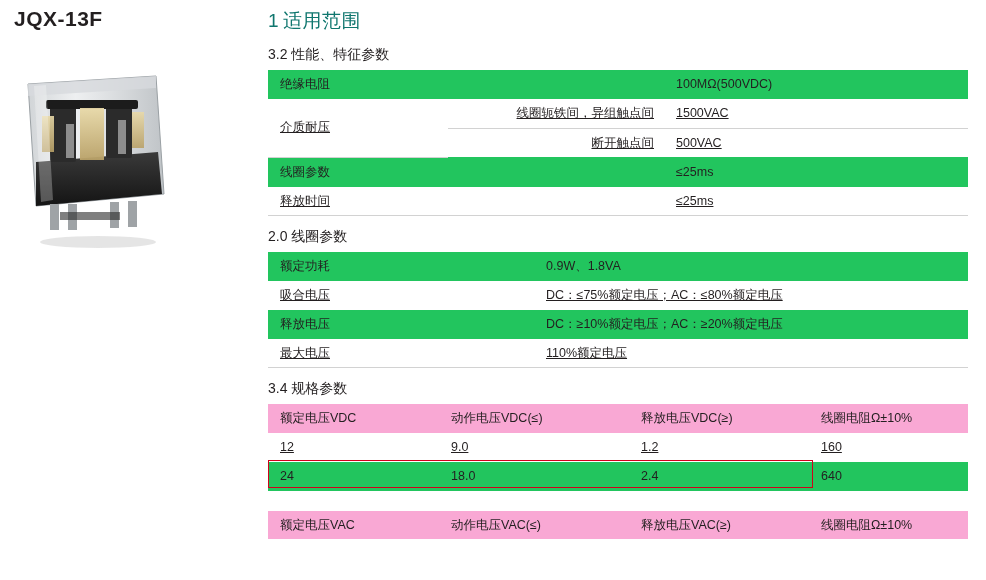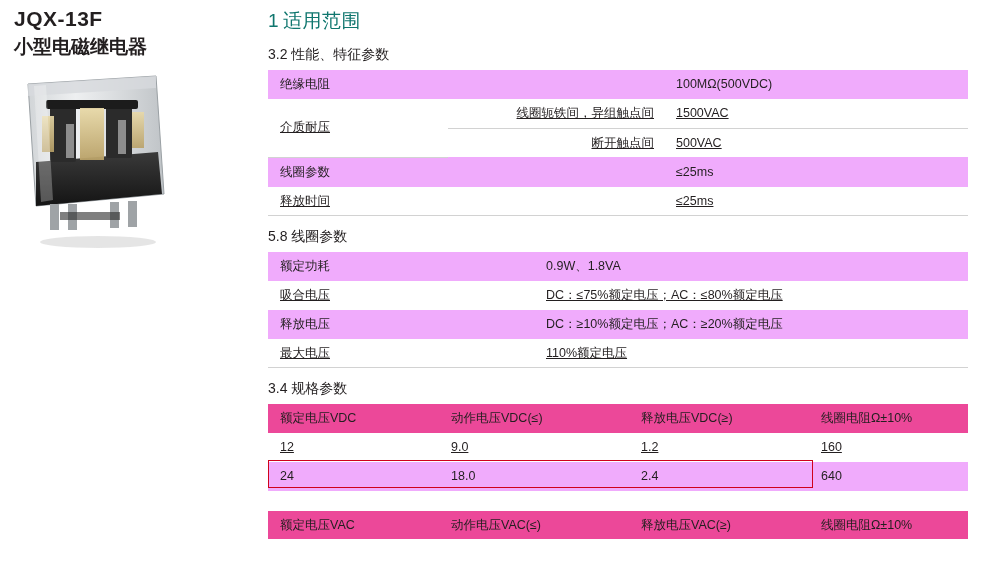--- a/index.html
+++ b/index.html
@@ -87,24 +87,24 @@
     font-size: 12.5px;
     table-layout: fixed;
   }
   table td {
     padding: 5px 8px;
     vertical-align: middle;
     color: #231f20;
     line-height: 1.5;
     border: none;
   }
-  .row-green td { background: #f0abfc; }
+  .row-green td { background: #22c55e; }
   .row-white td { background: #ffffff; text-decoration: underline; }
   .row-line td { border-bottom: 1px solid #d2d2d2; }
-  .hdr td { background: #ec4899; font-weight: normal; }
+  .hdr td { background: #f9a8d4; font-weight: normal; }
 
   
   #tbl-perf { margin-bottom: 4px; }
   #tbl-perf .c1 { width: 180px; }
   #tbl-perf .c2 { width: 220px; }
   #tbl-perf .c3 { width: 300px; }
   .label-cell { padding-left: 12px; }
   .mid-cell { text-align: right; padding-right: 14px; }
 
   
@@ -130,21 +130,20 @@
 
   .tbl-gap { height: 18px; }
 </style>
 </head>
 <body>
 
 <div class="page">
 
   <div class="left-col">
     <div class="product-code">JQX-13F</div>
-    <div class="product-name">小型电磁继电器</div>
   </div>
 
   <div class="relay-img">
     <svg width="180" height="185" viewBox="0 0 180 185" xmlns="http://www.w3.org/2000/svg">
       <defs>
         <linearGradient id="cover" x1="0" y1="0" x2="1" y2="0">
           <stop offset="0%" stop-color="#c9cdd0" stop-opacity="0.85"></stop>
           <stop offset="35%" stop-color="#e8eaec" stop-opacity="0.75"></stop>
           <stop offset="100%" stop-color="#b4b9bd" stop-opacity="0.85"></stop>
         </linearGradient>
@@ -220,21 +219,21 @@
           <td>≤25ms</td>
         </tr>
         <tr class="row-white row-line">
           <td class="label-cell">释放时间</td>
           <td class="mid-cell"></td>
           <td>≤25ms</td>
         </tr>
       </tbody>
     </table>
 
-    <div class="sub-title">5.8 线圈参数</div>
+    <div class="sub-title">2.0 线圈参数</div>
 
     <table id="tbl-coil">
       <colgroup>
           <col class="c1">
           <col class="c2">
         </colgroup>
       <tbody>
         <tr class="row-green">
           <td class="label-cell">额定功耗</td>
           <td>0.9W、1.8VA</td>

